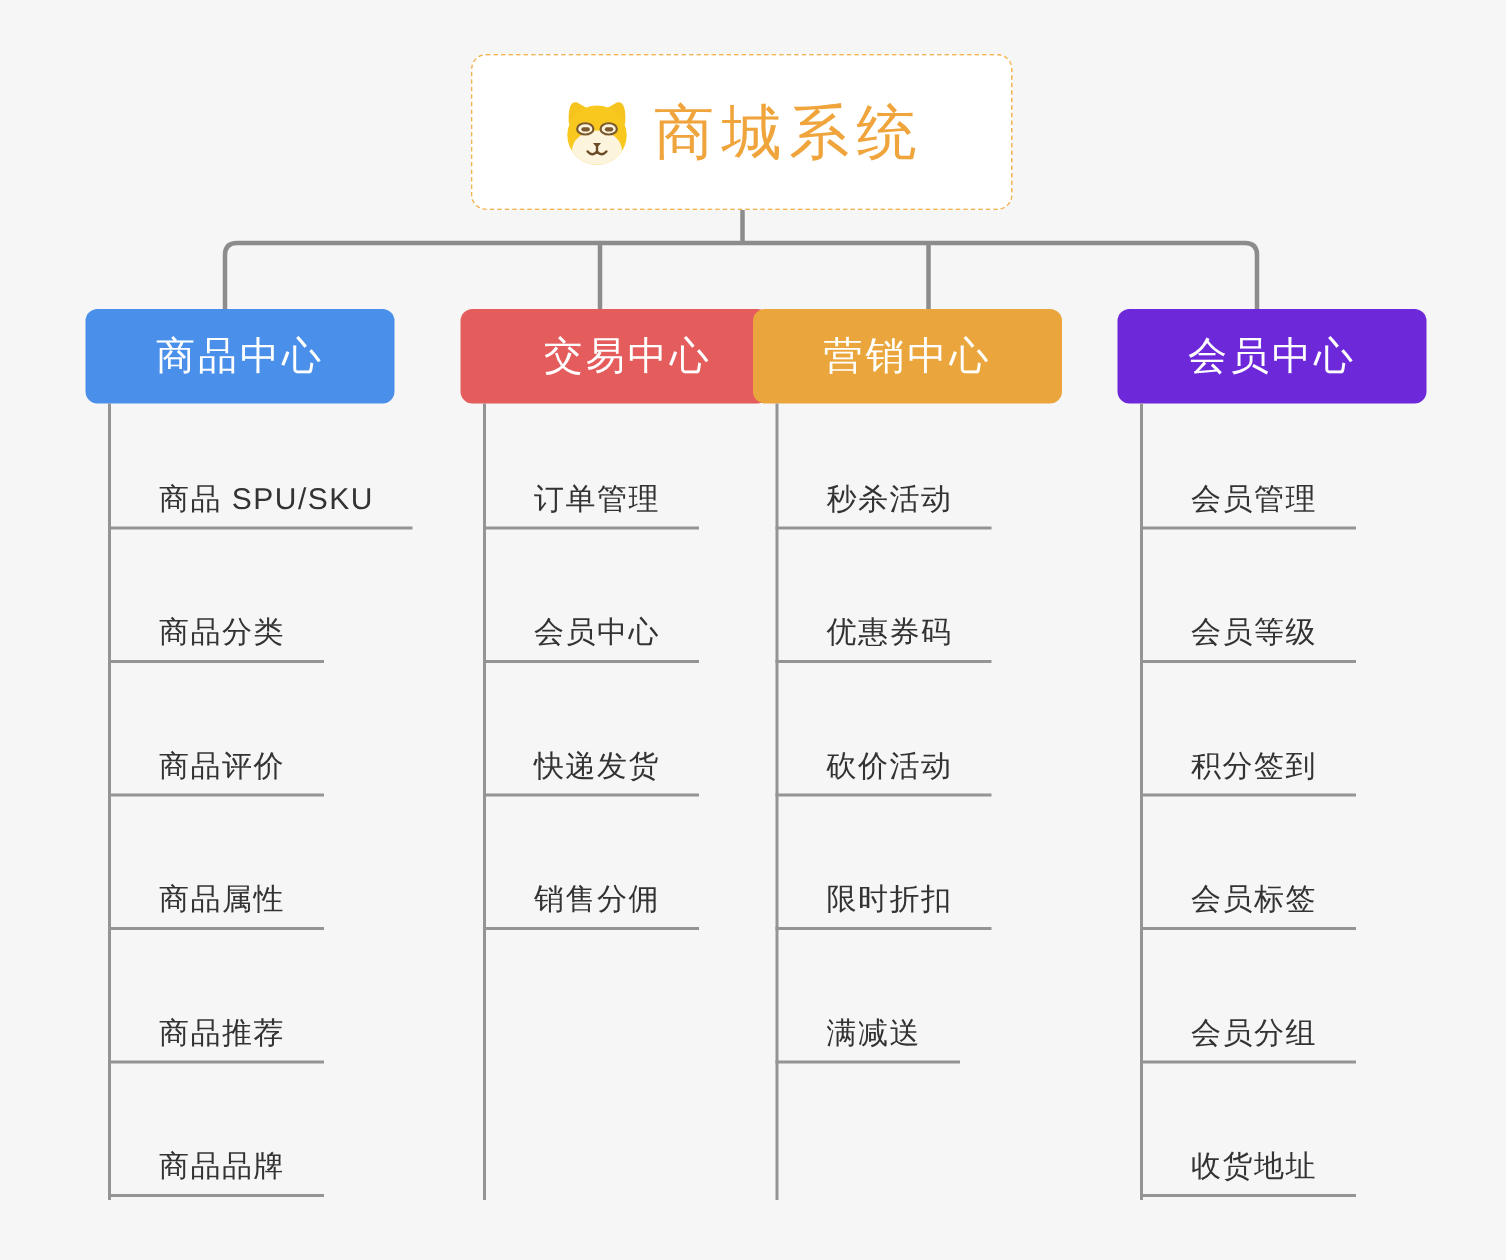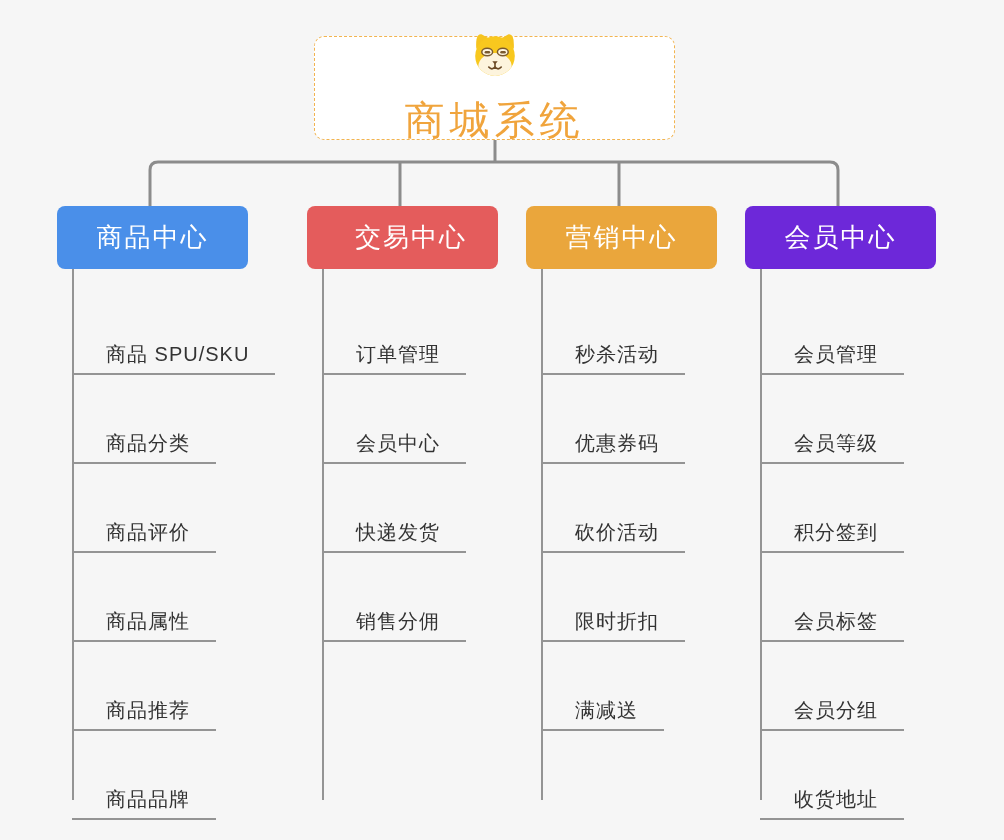--- a/index.html
+++ b/index.html
@@ -13,52 +13,52 @@
   .connectors path{
     stroke:var(--connector-line,#8c8c8c);
     stroke-width:3;fill:none;
   }
   
   .root-node{
     position:absolute;left:314px;top:36px;width:361px;height:104px;
     box-sizing:border-box;background:#ffffff;
     border:1px dashed var(--root-border,#f2b450);
     border-radius:10px;
-    display:flex;align-items:center;justify-content:center;gap:13px;flex-direction:column;
+    display:flex;align-items:center;justify-content:center;gap:13px;
   }
   .root-icon{width:50px;height:52px;display:flex;align-items:center;}
   .root-title{
     font-size:40px;letter-spacing:5px;
     color:var(--root-title,#f0a43c);
     white-space:nowrap;
   }
   
   .branch{position:absolute;top:206px;width:250px;}
   .branch-box{
-    width:191px;height:63px;box-sizing:border-box;
+    width:206px;height:63px;box-sizing:border-box;
     border-radius:8px;
     display:flex;align-items:center;justify-content:center;
     color:#ffffff;font-size:26px;letter-spacing:2px;white-space:nowrap;font-family:Liberation Serif, serif;
   }
   .trunk{
     position:absolute;left:15px;top:63px;
     width:2px;height:531px;
     background:var(--branch-line,#949494);
   }
   .items{position:absolute;left:15px;top:63px;}
   .item{
     display:flex;align-items:flex-end;
     width:max-content;height:89px;box-sizing:border-box;
     border-bottom:2px solid var(--branch-line,#949494);
     padding:0 26px 5px 34px;
     font-size:20px;letter-spacing:1px;
     color:var(--item-text,#333333);
     white-space:nowrap;
   }
-  .item:first-child{height:84px;margin-top:22px;}
+  .item:first-child{height:84px;}
 </style>
 </head>
 <body>
 
 <div class="stage">
 
   <svg class="connectors" width="1004" height="840">
     <path d="M495 140 V163"></path>
     <path d="M150 206 V170 Q150 162 158 162 H830 Q838 162 838 170 V206"></path>
     <path d="M400 162 V206"></path>
@@ -104,21 +104,21 @@
     <div class="branch-box" style="background-color: rgb(228, 92, 92); padding-left: 17px;">交易中心</div>
     <div class="trunk"></div>
     <div class="items">
       <div class="item">订单管理</div>
       <div class="item">会员中心</div>
       <div class="item">快递发货</div>
       <div class="item">销售分佣</div>
     </div>
   </div>
 
-  <div class="branch" style="left:526px">
+  <div class="branch" style="left:502px">
     <div class="branch-box" style="background-color: rgb(234, 166, 60);">营销中心</div>
     <div class="trunk"></div>
     <div class="items">
       <div class="item">秒杀活动</div>
       <div class="item">优惠券码</div>
       <div class="item">砍价活动</div>
       <div class="item">限时折扣</div>
       <div class="item">满减送</div>
     </div>
   </div>

